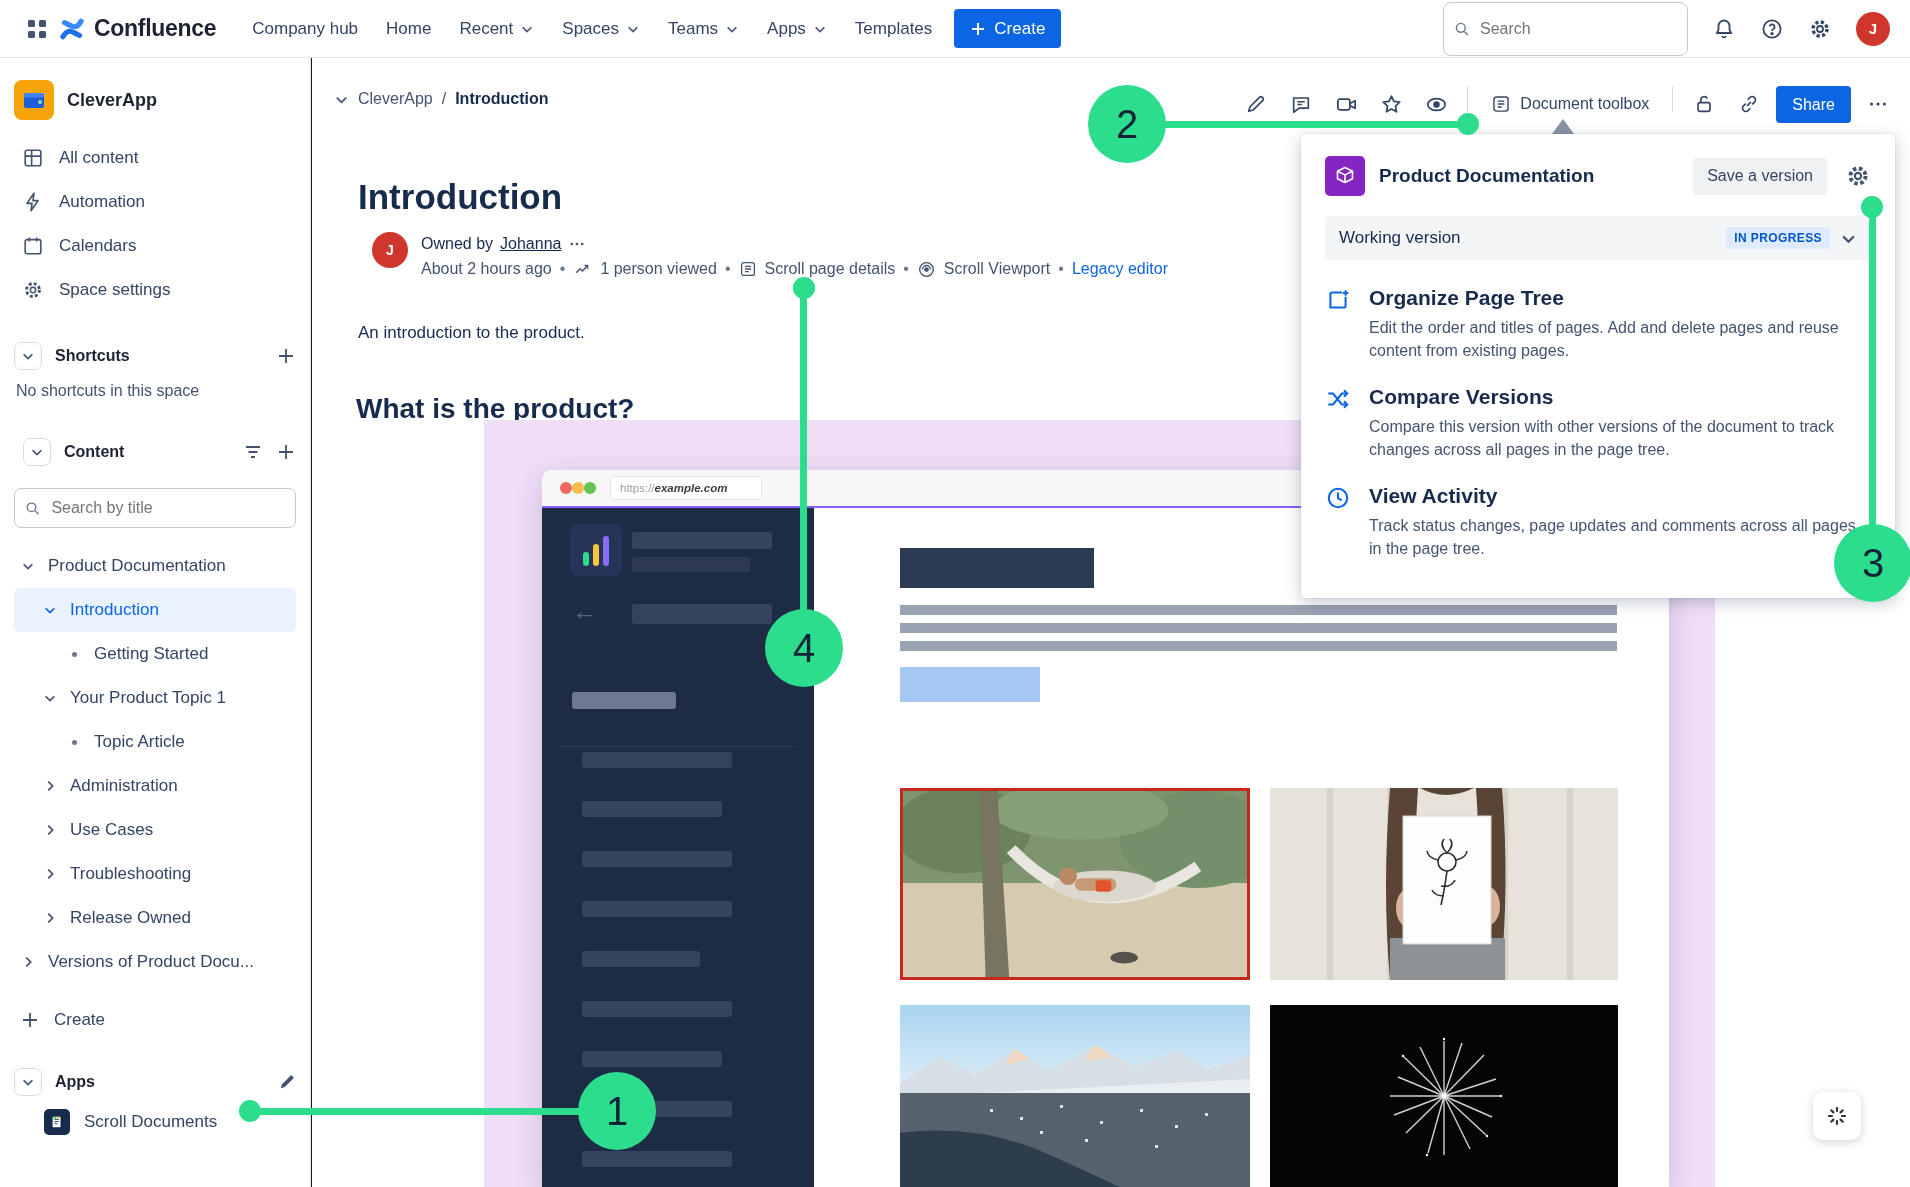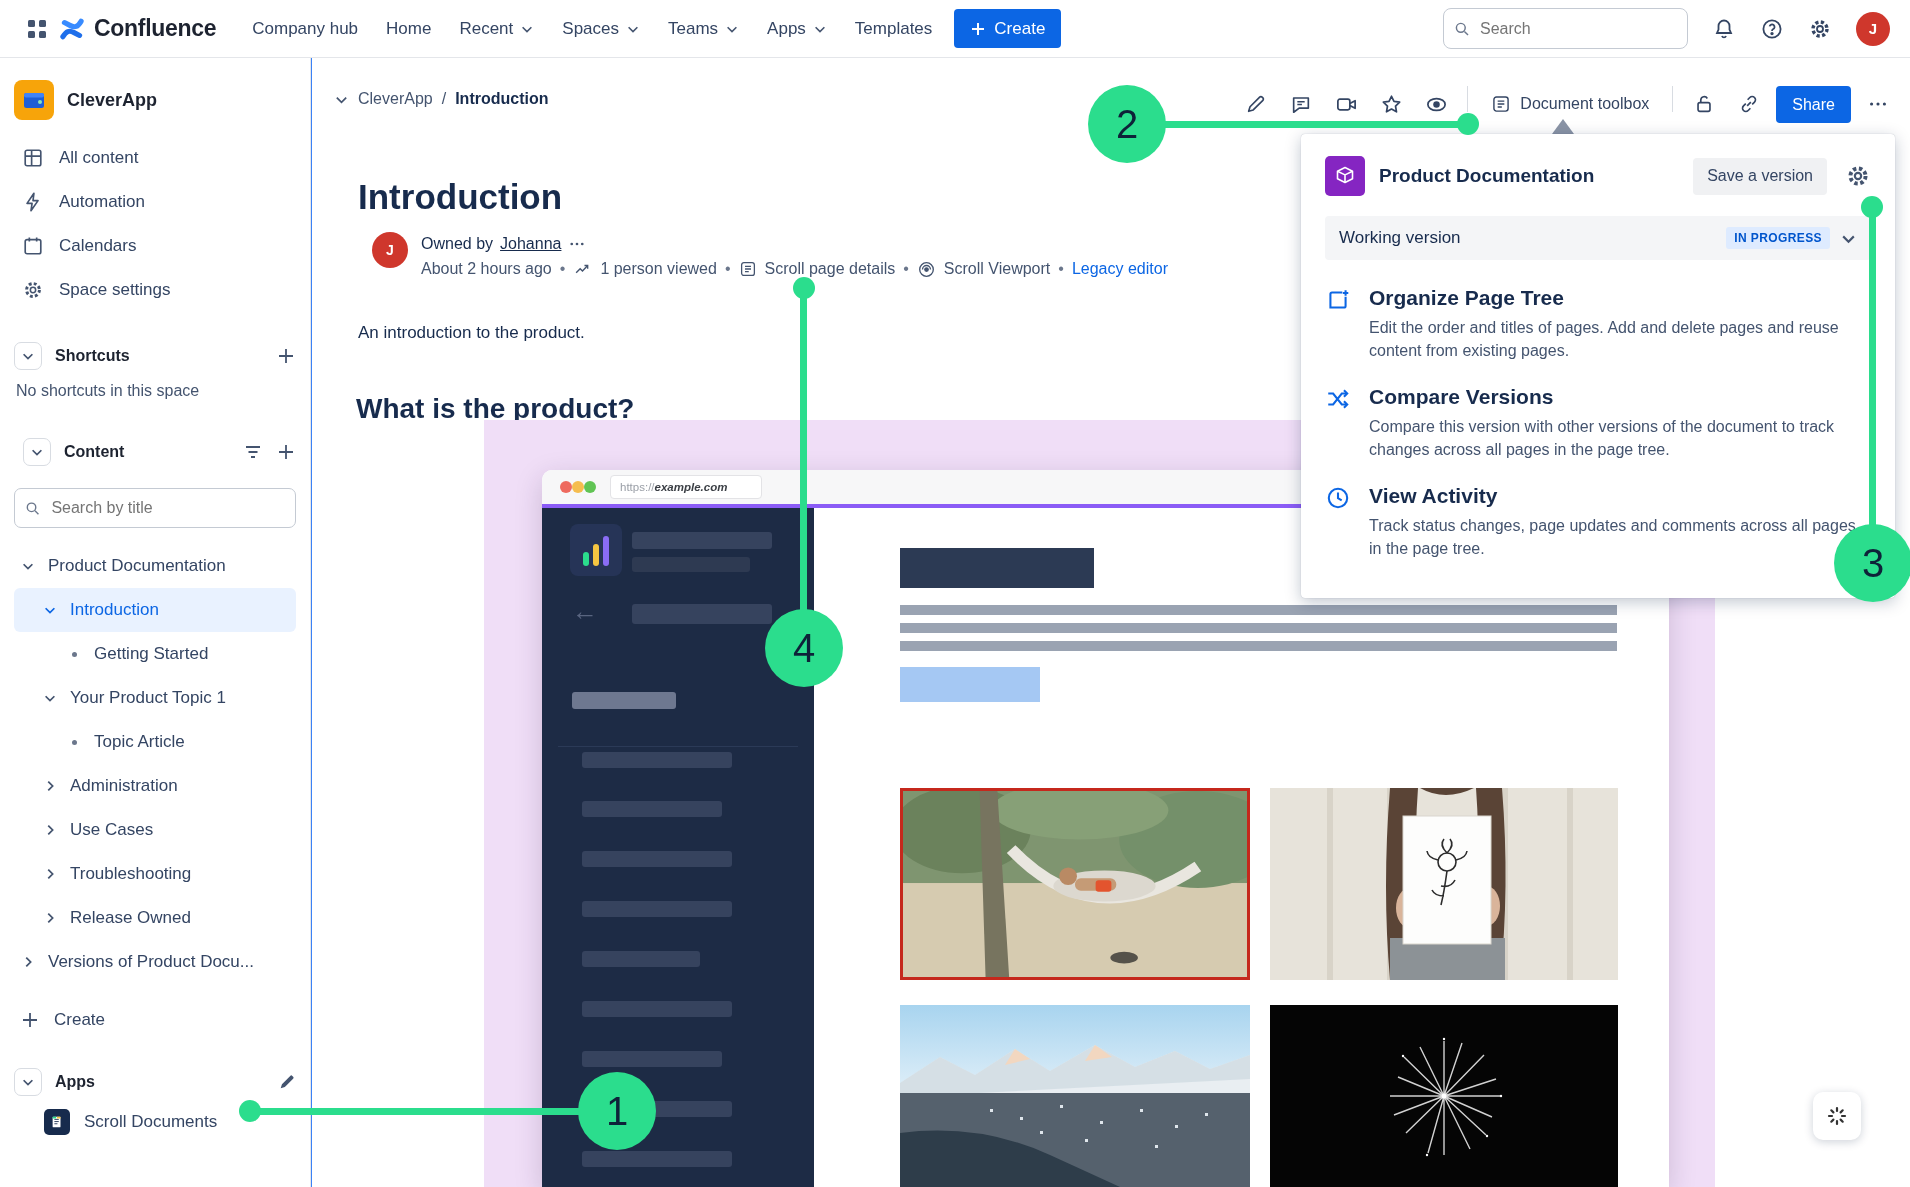--- a/index.html
+++ b/index.html
@@ -1,32 +1,32 @@
 <!DOCTYPE html>
 <html><head>
 <meta charset="utf-8">
 <style>
   html,body{margin:0;padding:0;background:#fff;}
   *{box-sizing:border-box;}
-  #canvas{position:relative;width:1910px;height:1187px;overflow:hidden;background:#3b82f6;
+  #canvas{position:relative;width:1910px;height:1187px;overflow:hidden;background:#0f172a;
           font-family:"Liberation Sans",sans-serif;color:#172b4d;}
   .i{display:inline-block;vertical-align:middle;}
   svg{display:block;}
 
   
   .topbar{position:absolute;left:0;top:0;right:0;height:58px;display:flex;align-items:center;
           padding:0 20px;border-bottom:1px solid #e4e6ea;background:#fff;z-index:20;}
   .appswitch{width:34px;height:34px;display:flex;align-items:center;justify-content:center;color:#44546f;margin-right:4px;border-radius:4px;}
   .logo{display:flex;align-items:center;gap:8px;margin-right:22px;}
   .logo-text{font-size:23px;font-weight:700;color:#1d2330;letter-spacing:-0.3px;}
   .nav-item{display:flex;align-items:center;gap:7px;padding:0 14px;height:38px;font-size:17px;color:#344563;border-radius:4px;cursor:pointer;}
   .btn-blue{display:flex;align-items:center;gap:8px;background:#0c66e4;color:#fff;font-size:17px;
             border:none;border-radius:4px;height:39px;padding:0 16px;margin-left:8px;cursor:pointer;}
   .top-right{margin-left:auto;display:flex;align-items:center;gap:24px;}
-  .searchbox{display:flex;align-items:center;gap:8px;width:245px;height:41px;border:1.5px solid #c4cad3;
+  .searchbox{display:flex;align-items:center;gap:8px;width:245px;height:54px;border:1.5px solid #c4cad3;
              border-radius:8px;padding:0 10px;color:#6b778c;}
   .searchbox input{border:none;outline:none;font-size:16px;color:#344563;width:100%;font-family:inherit;background:transparent;}
   .top-ic{color:#344563;}
   .avatar{width:34px;height:34px;border-radius:50%;background:#cf372c;color:#fff;display:flex;
           align-items:center;justify-content:center;font-size:15px;font-weight:700;}
 
   
   .sidebar{position:absolute;left:0;top:58px;width:311px;bottom:0;border-right:1px solid #e4e6ea;
            padding:20px 14px 0 14px;background:#fff;z-index:10;}
   .space-head{display:flex;align-items:center;gap:13px;height:44px;margin-bottom:14px;}
@@ -74,21 +74,21 @@
   .bl-l2{font-size:16px;color:#44546f;display:flex;align-items:center;gap:8px;height:26px;}
   .bl-l2 .lnk{color:#0c66e4;cursor:pointer;}
   .bl-sep{color:#6b778c;}
   .para{position:absolute;left:46px;top:248px;font-size:17px;color:#172b4d;}
   .h2{position:absolute;left:44px;top:312px;font-size:28px;font-weight:600;color:#172b4d;}
 
   
   .embed{position:absolute;left:172px;top:362px;width:1231px;height:767px;background:#f0def7;}
   .bwin{position:absolute;left:58px;top:50px;width:1127px;bottom:0;background:#fff;border-radius:10px 10px 0 0;
         box-shadow:0 8px 28px rgba(40,20,60,.18);}
-  .chrome{position:absolute;left:0;top:0;right:0;height:38px;background:#f7f7f8;border-bottom:4px solid #8b5cf6;
+  .chrome{position:absolute;left:0;top:0;right:0;height:38px;background:#f7f7f8;border-bottom:2px solid #8b5cf6;
           border-radius:10px 10px 0 0;display:flex;align-items:center;padding-left:18px;}
   .tl{width:12px;height:12px;border-radius:50%;}
   .urlpill{margin-left:14px;width:152px;height:24px;background:#fff;border:1px solid #e3e3e6;border-radius:4px;
            display:flex;align-items:center;padding:0 9px;font-size:11.5px;}
   .urlpill .sch{color:#9a9fa7;}
   .urlpill .host{color:#3b3f45;font-weight:700;font-style:italic;}
   .mnav{position:absolute;left:0;top:38px;bottom:0;width:272px;background:#1d2b45;}
   .mmain{position:absolute;left:272px;right:0;top:38px;bottom:0;background:#fff;}
   .bar{position:absolute;border-radius:3px;background:#36435e;}
   .mlogo{position:absolute;left:28px;top:16px;width:52px;height:52px;border-radius:8px;background:#263457;

